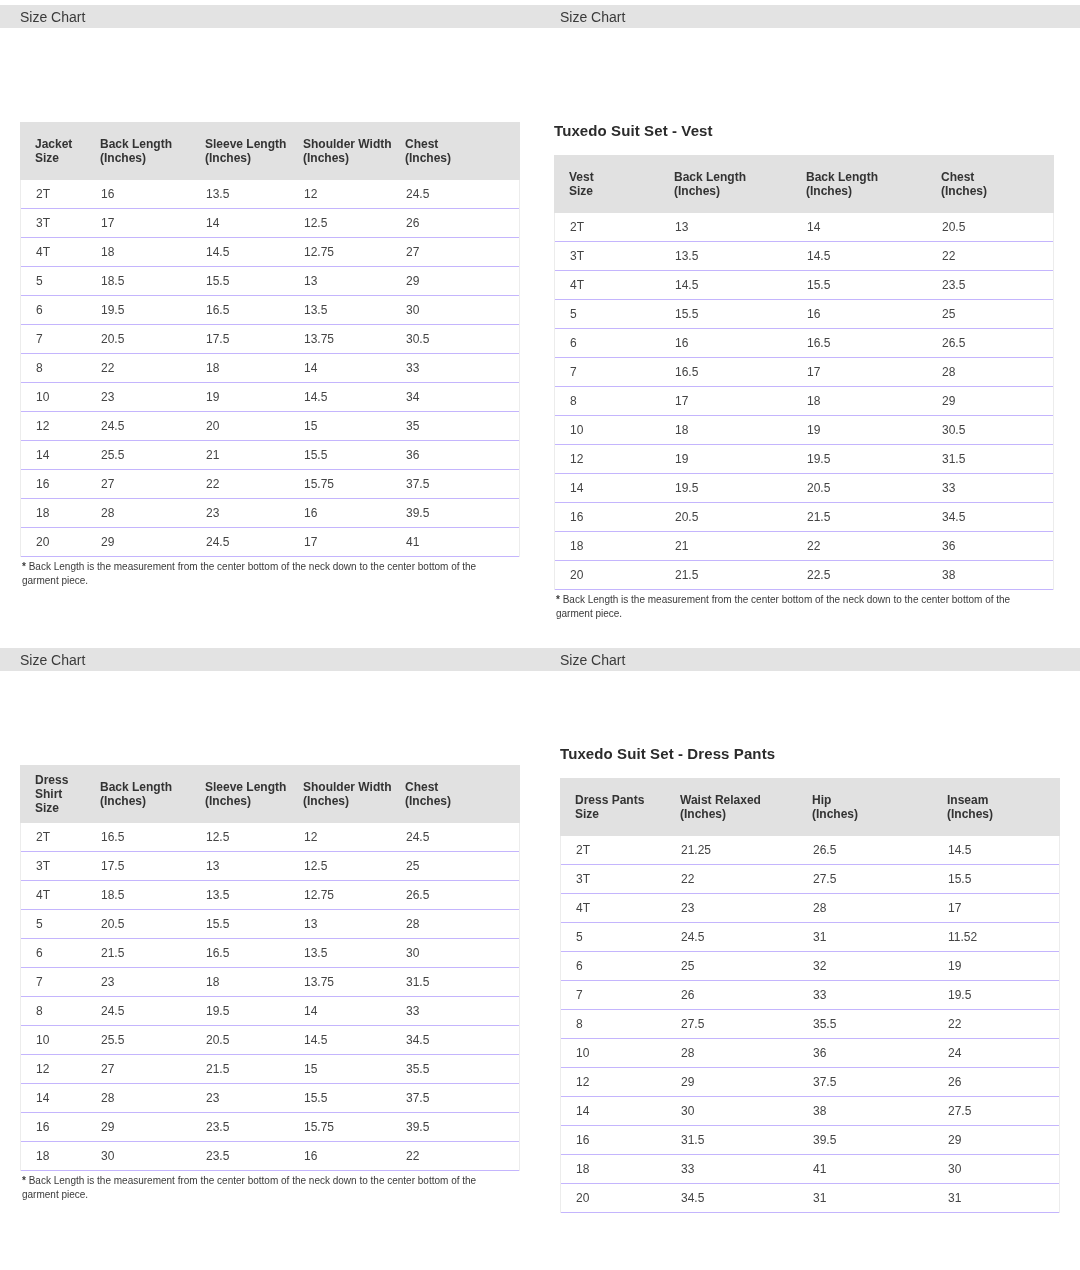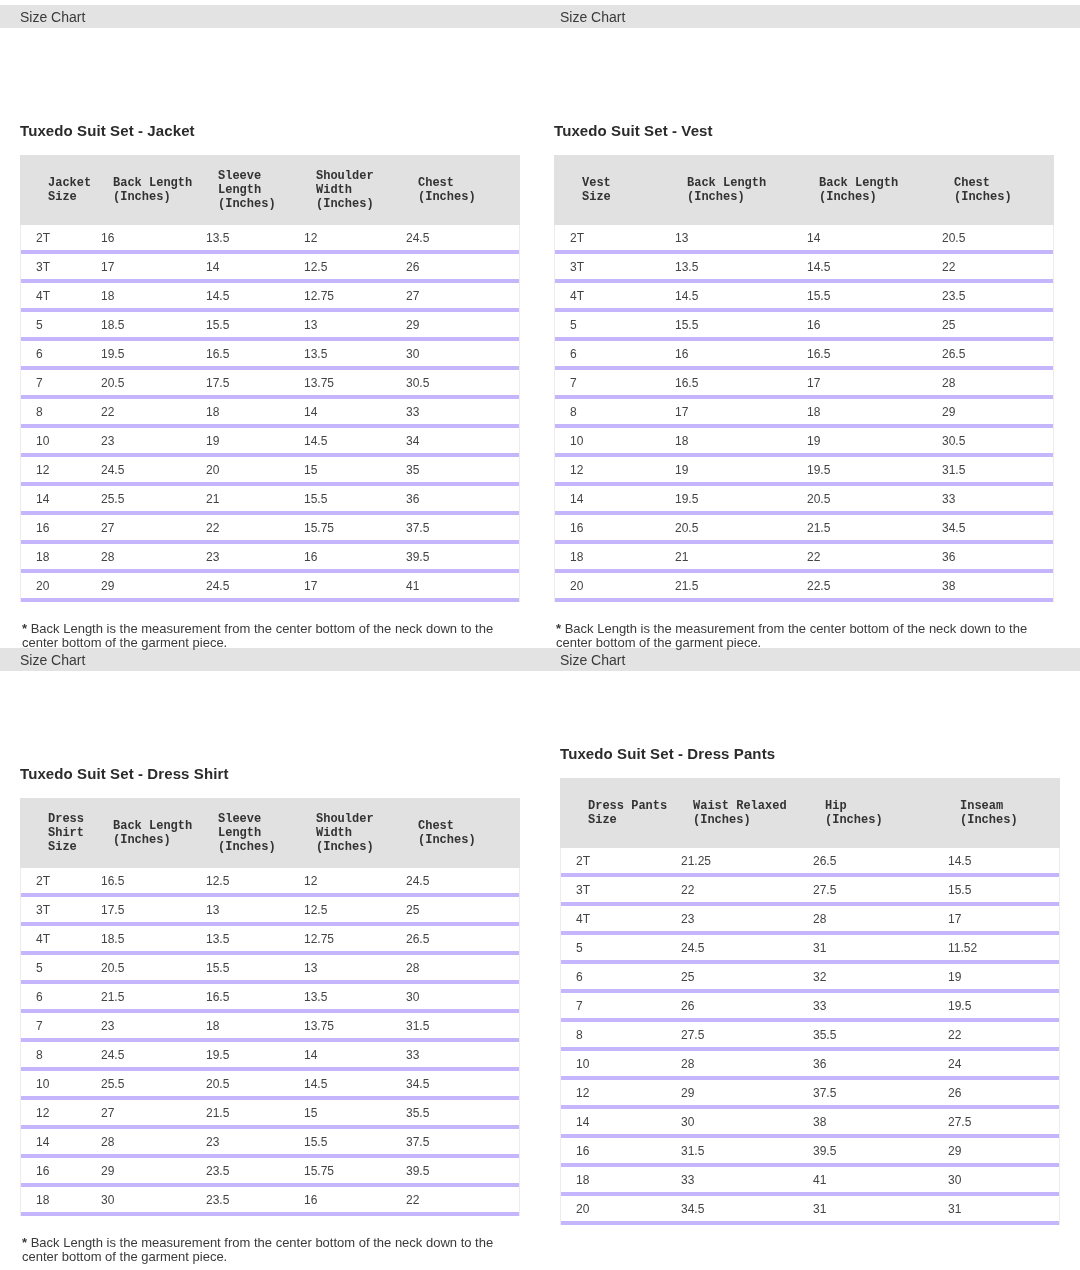--- a/index.html
+++ b/index.html
@@ -44,57 +44,56 @@
     color: #2b2b2b;
     margin-bottom: 16px;
     letter-spacing: 0.1px;
   }
 
   
   .size-table { width: 100%; }
   .thead {
     display: grid;
     background: #e1e1e1;
-    height: 70px;
+    height: 58px;
     align-items: center;
-    padding-left: 28px;
-    font-family: Liberation Mono, monospace;
+    padding-left: 15px;
   }
   .th {
     font-size: 12px;
     font-weight: bold;
     color: #333333;
     line-height: 14px;
     padding-right: 6px;
   }
   .tbody {
     border-left: 1px solid #ececec;
     border-right: 1px solid #ececec;
   }
   .tr {
     display: grid;
     height: 29px;
     align-items: center;
     padding-left: 15px;
     background: #ffffff;
-    border-bottom: 4px solid #c4b5fd;
+    border-bottom: 1px solid #c4b5fd;
   }
   .td {
     font-size: 12px;
     color: #444444;
     padding-right: 6px;
     white-space: nowrap;
   }
   
   .tbl-left  .thead, .tbl-left  .tr { grid-template-columns: 65px 105px 98px 102px 1fr; }
   .tbl-right .thead, .tbl-right .tr { grid-template-columns: 105px 132px 135px 1fr; }
 
   .footnote {
-    margin-top: 20px;
-    font-size: 13px;
+    margin-top: 3px;
+    font-size: 10px;
     line-height: 14px;
     color: #3a3a3a;
     width: 488px;
     padding-left: 2px;
   }
   .fn-star { font-weight: bold; }
 </style>
 </head>
 <body>
 
@@ -102,21 +101,20 @@
   <span class="bar-label pos-left">Size Chart</span>
   <span class="bar-label pos-right">Size Chart</span>
 </div>
 
 <div class="section-bar bar-mid">
   <span class="bar-label pos-left">Size Chart</span>
   <span class="bar-label pos-right">Size Chart</span>
 </div>
 
 <div class="chart-section" id="sec-jacket">
-  <div class="section-title">Tuxedo Suit Set - Jacket</div>
   <div class="size-table tbl-left">
       <div class="thead">
         <div class="th">
           <div>Jacket</div>
           <div>Size</div>
         </div>
         <div class="th">
           <div>Back Length</div>
           <div>(Inches)</div>
         </div>
@@ -335,21 +333,20 @@
         </div>
       </div>
     </div>
   <div class="footnote">
     <span class="fn-star">*</span>
     <span>Back Length is the measurement from the center bottom of the neck down to the center bottom of the garment piece.</span>
   </div>
 </div>
 
 <div class="chart-section" id="sec-shirt">
-  <div class="section-title">Tuxedo Suit Set - Dress Shirt</div>
   <div class="size-table tbl-left">
       <div class="thead">
         <div class="th">
           <div>Dress Shirt</div>
           <div>Size</div>
         </div>
         <div class="th">
           <div>Back Length</div>
           <div>(Inches)</div>
         </div>

